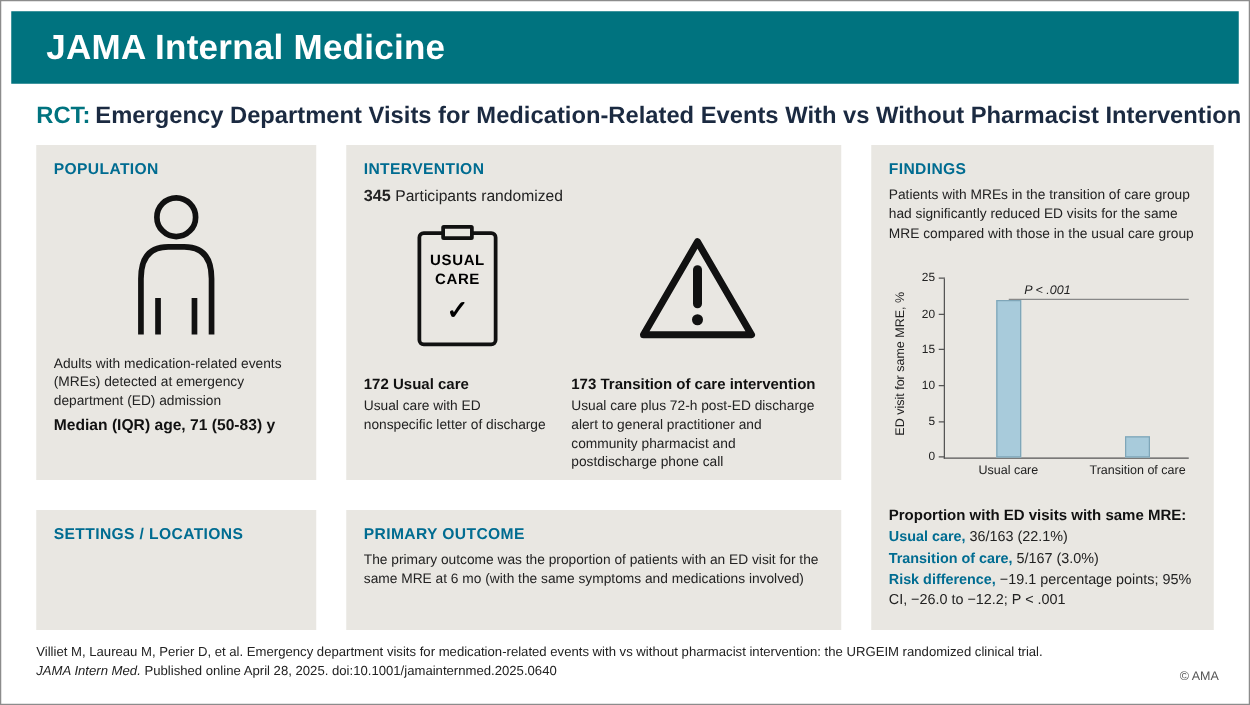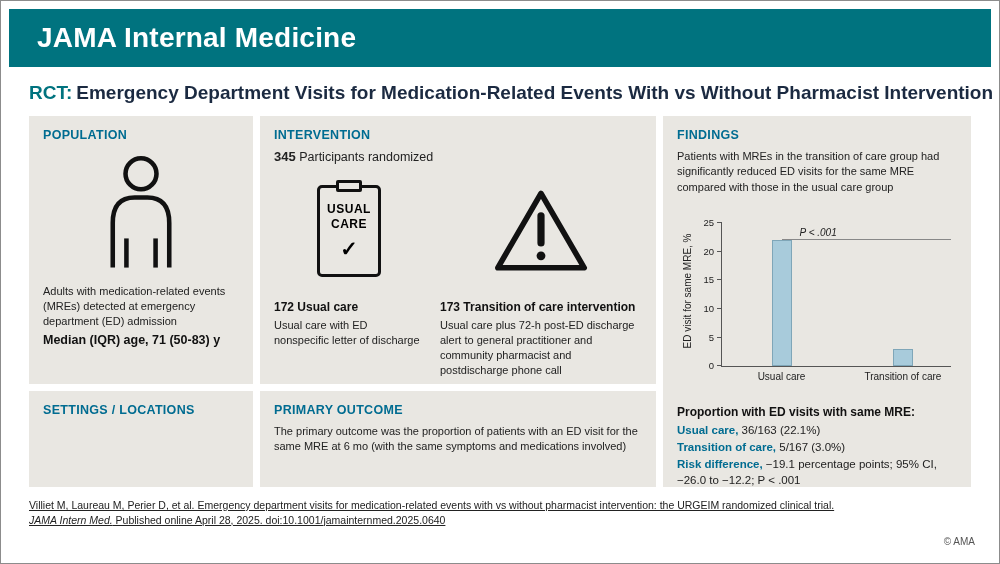--- a/index.html
+++ b/index.html
@@ -12,21 +12,21 @@
     height: 58px; background: #00737f; color: #fff;
     display: flex; align-items: center; padding-left: 28px;
   }
   .masthead span { font-size: 28px; font-weight: 600; letter-spacing: 0.2px; }
   .title { margin: 15px 20px 12px 20px; font-size: 19px; font-weight: bold; color: #1b2a41; white-space: nowrap; }
   .title-tag { color: #00737f; margin-right: 4px; }
   .grid {
     margin: 11px 20px; display: grid;
     grid-template-columns: 224px 396px 1fr;
     grid-template-rows: 268px 96px;
-    gap: 7px;
+    gap: 24px;
   }
   .panel { background: #e9e7e2; padding: 12px 14px; overflow: hidden; }
   .panel-heading { color: #006c91; font-weight: bold; font-size: 12.5px; letter-spacing: 0.3px; margin-bottom: 7px; }
   .b { font-weight: bold; }
   .bold-line { font-weight: bold; font-size: 12.5px; color: #111; }
   .small-text { font-size: 11px; color: #222; line-height: 1.35; }
 
   
   .pop .icon-wrap { display: flex; justify-content: center; margin: 12px 0 14px; }
   .pop .small-text { margin-bottom: 4px; }
@@ -69,21 +69,21 @@
   .ytick-label { position: absolute; right: 8px; top: -5px; font-size: 9.5px; color: #222; }
   .bar { position: absolute; bottom: 0; width: 20px; transform: translateX(-50%); border: 1px solid #7fa6b8; }
   .xlabel { position: absolute; top: calc(100% + 5px); transform: translateX(-50%); font-size: 10px; color: #222; white-space: nowrap; }
   .pline { position: absolute; left: 26%; right: 0; height: 1px; background: #888; }
   .ptext { position: absolute; left: 42%; transform: translateX(-50%); font-size: 10px; font-style: italic; color: #222; padding-bottom: 0; }
   .prop-head { font-size: 12px; color: #111; margin: 6px 0 3px; }
   .stat { font-size: 11.5px; line-height: 1.45; color: #222; }
   .stat-label { color: #006c91; font-weight: bold; }
 
   
-  .footer { margin: 10px 20px 0; font-size: 10.5px; color: #222; line-height: 1.4; text-decoration: underline; }
+  .footer { margin: 10px 20px 0; font-size: 10.5px; color: #222; line-height: 1.4; }
   .ital { font-style: italic; }
   .copyright { position: absolute; right: 24px; bottom: 16px; font-size: 10px; color: #555; }
 </style>
 </head>
 <body>
 
 <div class="page">
 
   <header class="masthead">
     <span>JAMA Internal Medicine</span>

